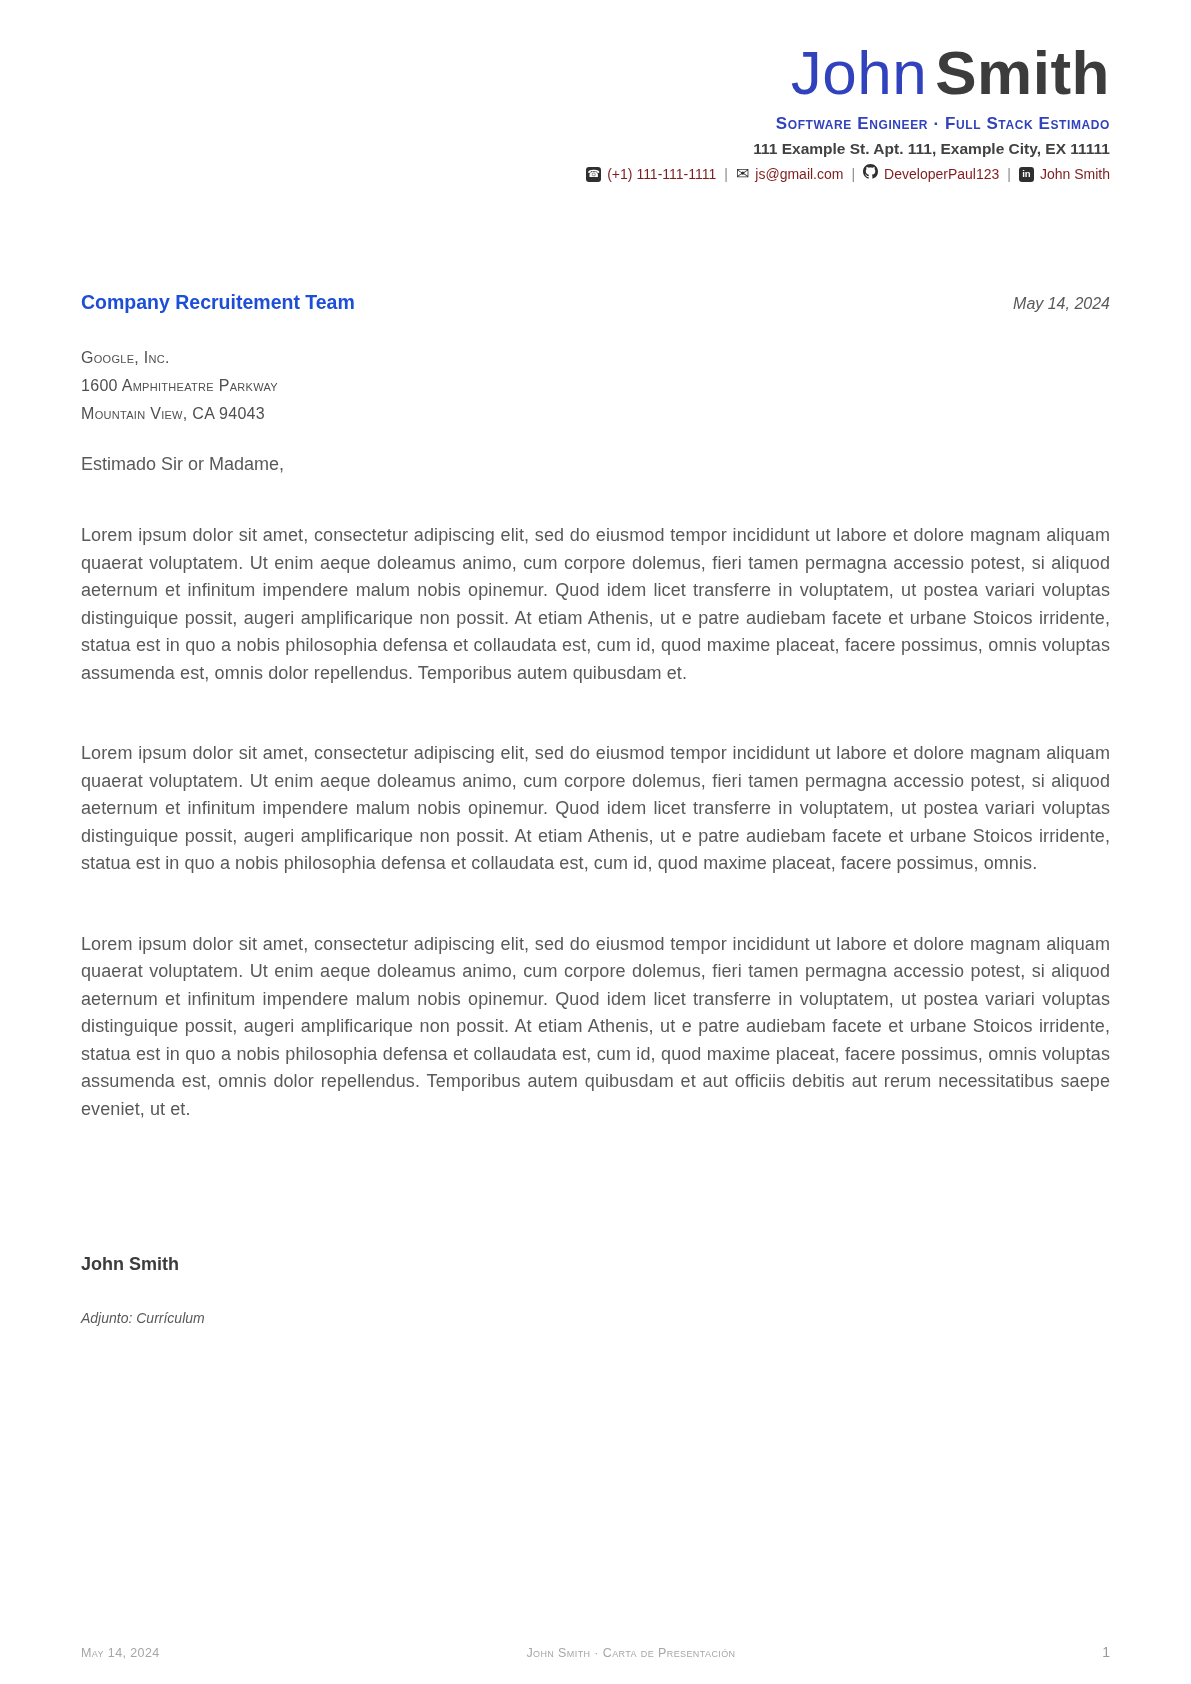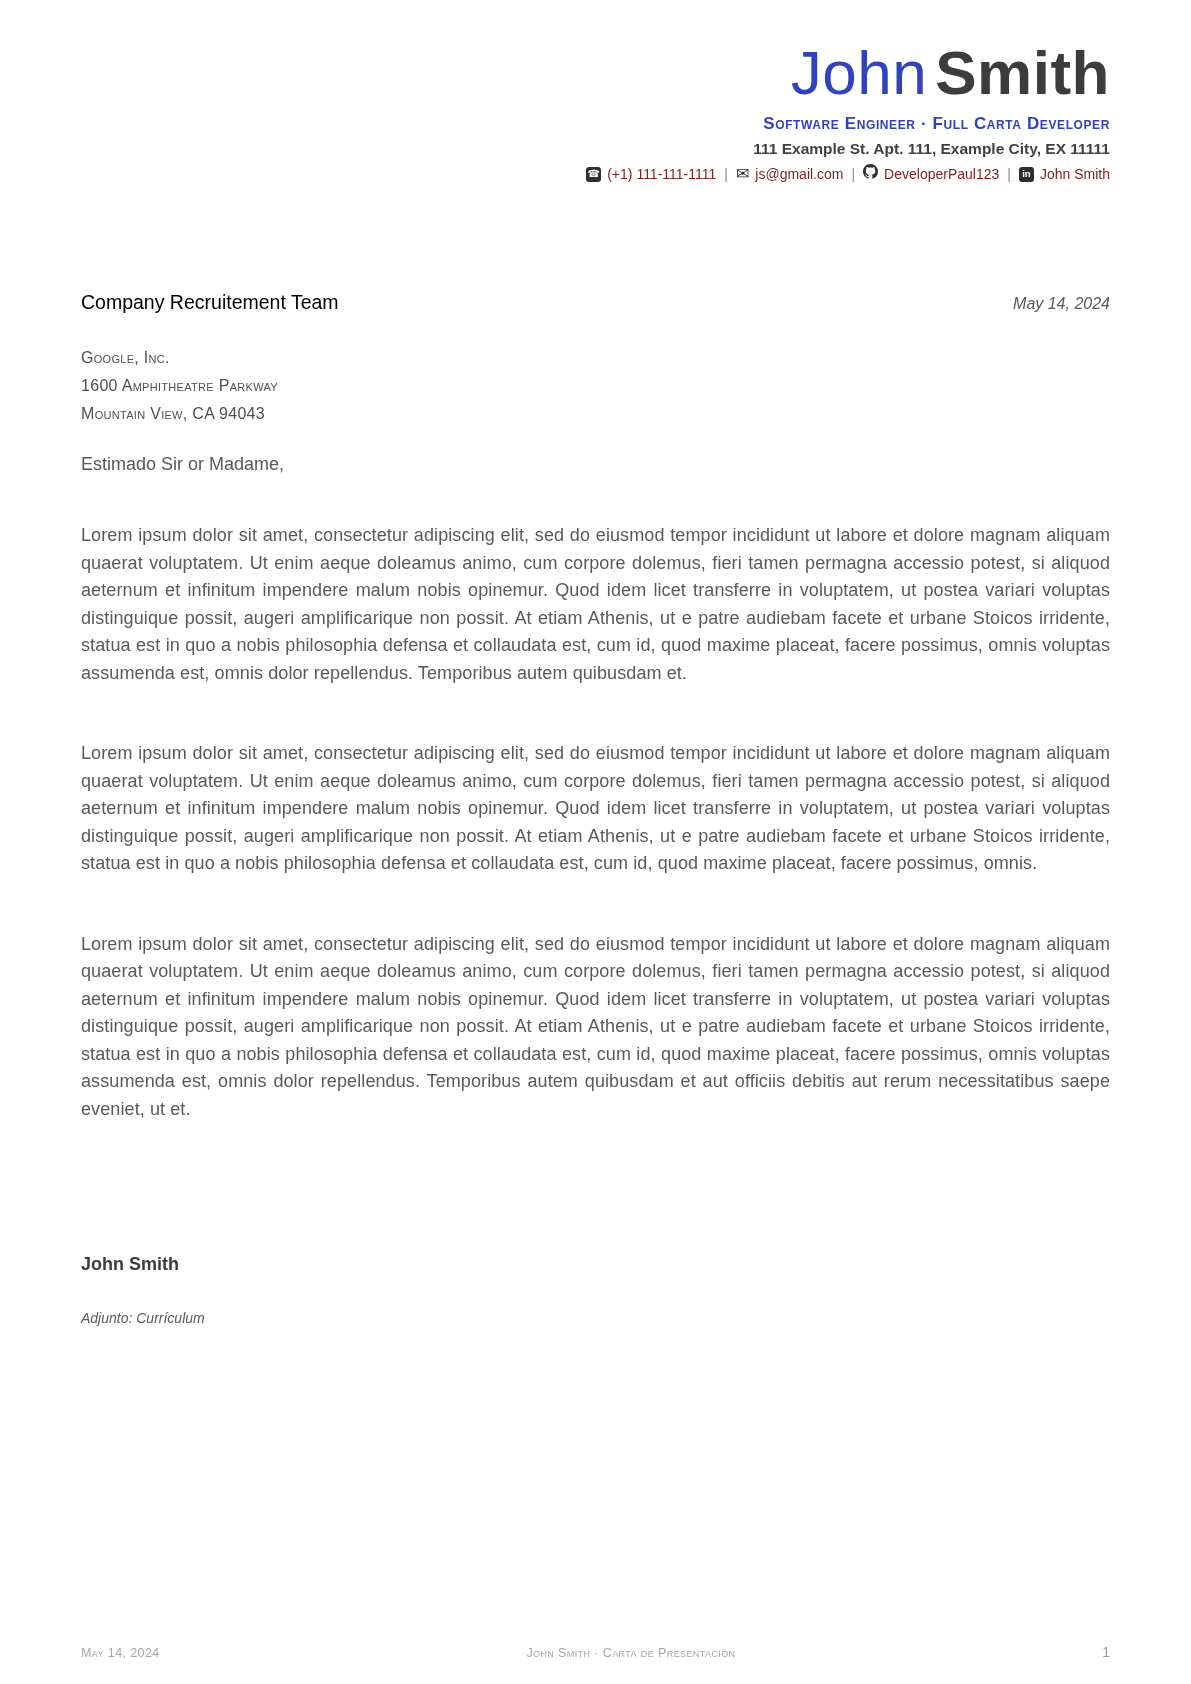--- a/index.html
+++ b/index.html
@@ -37,21 +37,21 @@
     font-size:10px; line-height:1;
   }
   .chip.in { font-weight:700; font-size:9.5px; letter-spacing:0; }
   .glyph-icon { color:#2f2f2f; font-size:16px; line-height:1; }
   .gh-svg { display:inline-block; vertical-align:middle; }
   .contact-link { color:#7f1d1d; text-decoration:none; }
   
   .recipient-row {
     margin-top:106px; display:flex; justify-content:space-between; align-items:baseline;
   }
-  .recipient-title { font-size:19.5px; line-height:24px; font-weight:400; color:#000000; }
+  .recipient-title { font-size:19.5px; line-height:24px; font-weight:700; color:#1d4ed8; }
   .letter-date { font-size:16px; font-style:italic; color:#595959; font-weight:300; }
   .company-block { margin-top:30px; }
   .company-line {
     font-size:16px; line-height:28px; font-variant:small-caps;
     color:#4f4f4f; font-weight:400; letter-spacing:0.3px;
   }
   
   .letter-title-wrap { margin-top:48px; }
   .letter-title {
     display:inline-block; font-size:21px; line-height:26px; font-weight:700;
@@ -85,21 +85,21 @@
 </style>
 </head>
 <body>
 
 <div class="page">
 
   <div class="header">
     <div class="name">
       <span class="first">John</span><span class="last">Smith</span>
     </div>
-    <div class="position">Software Engineer · Full Carta Developer</div>
+    <div class="position">Software Engineer · Full Stack Estimado</div>
     <div class="addr">111 Example St. Apt. 111, Example City, EX 11111</div>
     <div class="contact-row">
       <span class="chip">☎</span>
       <span class="contact-link">(+1) 111-111-1111</span>
       <span class="sep">|</span>
       <span class="glyph-icon">✉</span>
       <span class="contact-link">js@gmail.com</span>
       <span class="sep">|</span>
       <span class="gh-svg">
         <svg width="15" height="15" viewBox="0 0 16 16" aria-hidden="true">

